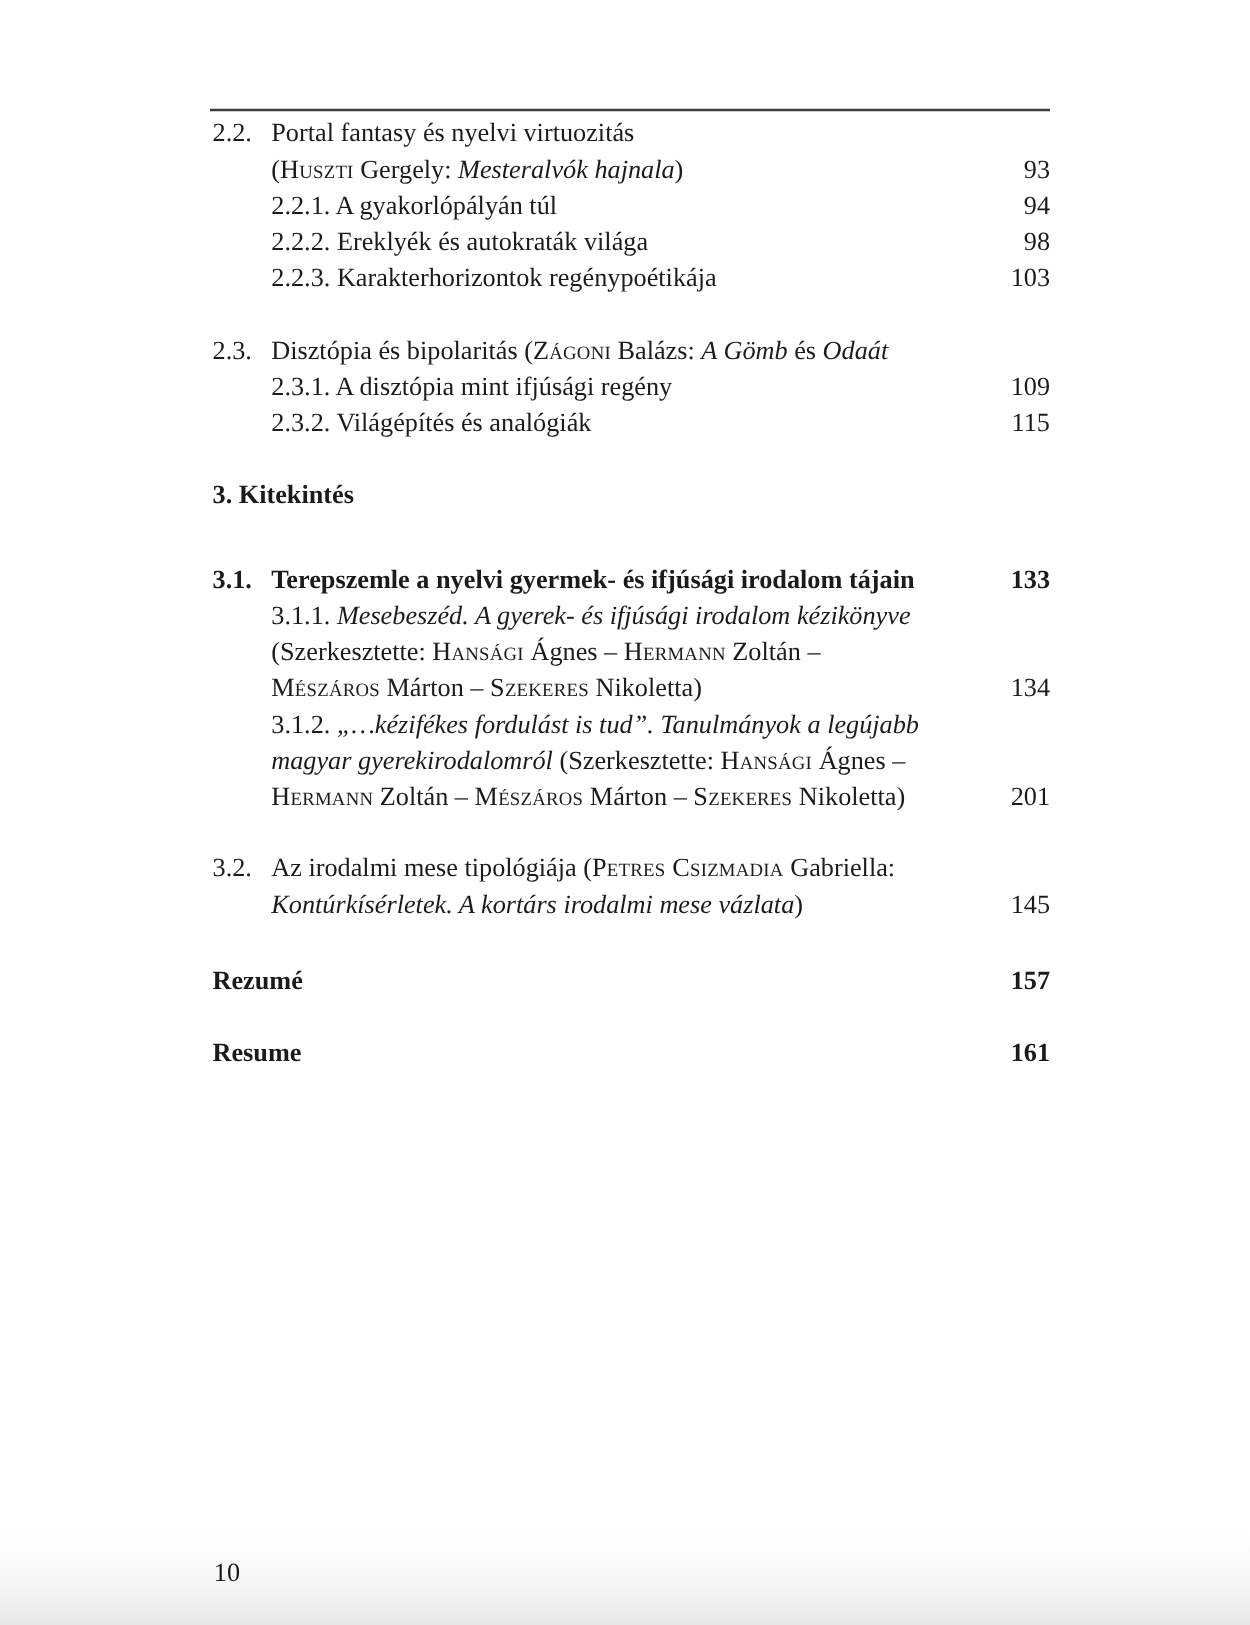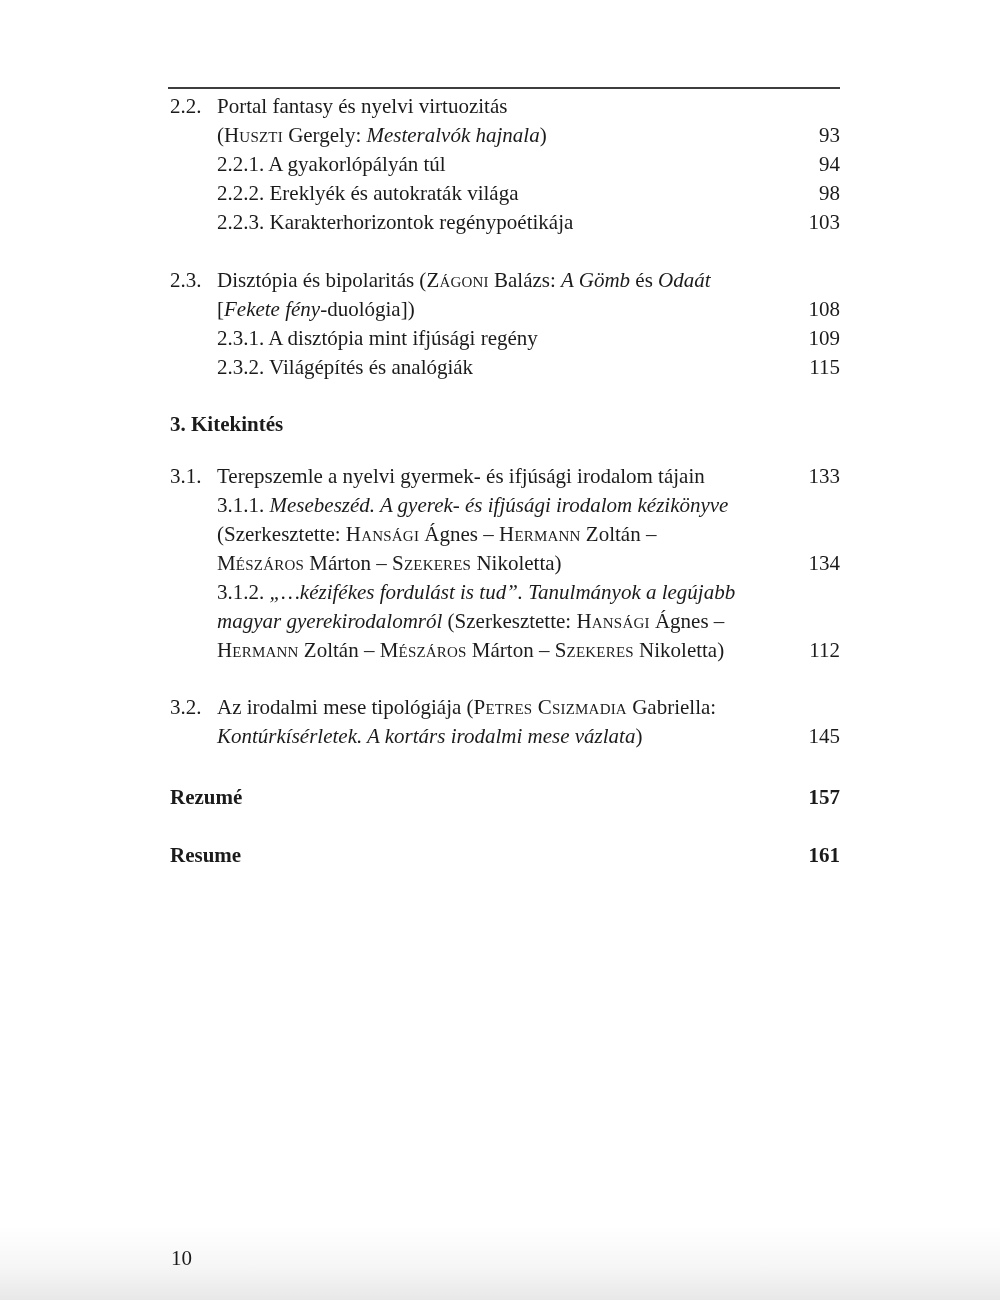--- a/index.html
+++ b/index.html
@@ -79,30 +79,29 @@
 
 <div class="page">
   <div class="rule"></div>
   <div class="toc">
       <div class="line k-l1"><span class="num">2.2.</span><span class="text"><span>Portal fantasy és nyelvi virtuozitás</span></span><span class="spacer"></span></div>
       <div class="line k-cont"><span class="text"><span>(</span><span class="smallcaps">Huszti</span><span> Gergely: </span><span class="italic">Mesteralvók hajnala</span><span>)</span></span><span class="spacer"></span><span class="pg">93</span></div>
       <div class="line k-sub"><span class="text"><span>2.2.1. A gyakorlópályán túl</span></span><span class="spacer"></span><span class="pg">94</span></div>
       <div class="line k-sub"><span class="text"><span>2.2.2. Ereklyék és autokraták világa</span></span><span class="spacer"></span><span class="pg">98</span></div>
       <div class="line k-sub"><span class="text"><span>2.2.3. Karakterhorizontok regénypoétikája</span></span><span class="spacer"></span><span class="pg">103</span></div>
       <div class="line k-l1" style="margin-top: 29px;"><span class="num">2.3.</span><span class="text"><span>Disztópia és bipolaritás (</span><span class="smallcaps">Zágoni</span><span> Balázs: </span><span class="italic">A Gömb</span><span> és </span><span class="italic">Odaát</span></span><span class="spacer"></span></div>
-      <div class="line k-cont"><span class="text"><span>[</span><span class="italic">Fekete fény</span><span>-duológia])</span></span><span class="spacer"></span><span class="pg">108</span></div>
       <div class="line k-sub"><span class="text"><span>2.3.1. A disztópia mint ifjúsági regény</span></span><span class="spacer"></span><span class="pg">109</span></div>
       <div class="line k-sub"><span class="text"><span>2.3.2. Világépítés és analógiák</span></span><span class="spacer"></span><span class="pg">115</span></div>
       <div class="line k-heading" style="margin-top: 28px;"><span class="text"><span class="bold">3. Kitekintés</span></span><span class="spacer"></span></div>
-      <div class="line k-l1" style="margin-top: 23px;"><span class="num">3.1.</span><span class="text"><span>Terepszemle a nyelvi gyermek- és ifjúsági irodalom tájain</span></span><span class="spacer"></span><span class="pg">133</span></div>
+      <div class="line k-l1" style="margin-top: 39px; font-weight: bold;"><span class="num">3.1.</span><span class="text"><span>Terepszemle a nyelvi gyermek- és ifjúsági irodalom tájain</span></span><span class="spacer"></span><span class="pg">133</span></div>
       <div class="line k-sub"><span class="text"><span>3.1.1. </span><span class="italic">Mesebeszéd. A gyerek- és ifjúsági irodalom kézikönyve</span></span><span class="spacer"></span></div>
       <div class="line k-cont"><span class="text"><span>(Szerkesztette: </span><span class="smallcaps">Hansági</span><span> Ágnes – </span><span class="smallcaps">Hermann</span><span> Zoltán –</span></span><span class="spacer"></span></div>
       <div class="line k-cont"><span class="text"><span class="smallcaps">Mészáros</span><span> Márton – </span><span class="smallcaps">Szekeres</span><span> Nikoletta)</span></span><span class="spacer"></span><span class="pg">134</span></div>
       <div class="line k-sub"><span class="text"><span>3.1.2. </span><span class="italic">„…kézifékes fordulást is tud”. Tanulmányok a legújabb</span></span><span class="spacer"></span></div>
       <div class="line k-cont"><span class="text"><span class="italic">magyar gyerekirodalomról</span><span> (Szerkesztette: </span><span class="smallcaps">Hansági</span><span> Ágnes –</span></span><span class="spacer"></span></div>
-      <div class="line k-cont"><span class="text"><span class="smallcaps">Hermann</span><span> Zoltán – </span><span class="smallcaps">Mészáros</span><span> Márton – </span><span class="smallcaps">Szekeres</span><span> Nikoletta)</span></span><span class="spacer"></span><span class="pg">112</span></div>
+      <div class="line k-cont"><span class="text"><span class="smallcaps">Hermann</span><span> Zoltán – </span><span class="smallcaps">Mészáros</span><span> Márton – </span><span class="smallcaps">Szekeres</span><span> Nikoletta)</span></span><span class="spacer"></span><span class="pg">201</span></div>
       <div class="line k-l1" style="margin-top: 28px;"><span class="num">3.2.</span><span class="text"><span>Az irodalmi mese tipológiája (</span><span class="smallcaps">Petres Csizmadia</span><span> Gabriella:</span></span><span class="spacer"></span></div>
       <div class="line k-cont"><span class="text"><span class="italic">Kontúrkísérletek. A kortárs irodalmi mese vázlata</span><span>)</span></span><span class="spacer"></span><span class="pg">145</span></div>
       <div class="line k-backmatter" style="margin-top: 32px;"><span class="text"><span class="bold">Rezumé</span></span><span class="spacer"></span><span class="pg">157</span></div>
       <div class="line k-backmatter" style="margin-top: 29px; gap: 48px;"><span class="text"><span class="bold">Resume</span></span><span class="spacer"></span><span class="pg">161</span></div>
     </div>
   <div class="folio">10</div>
 </div>
 
 </body></html>

